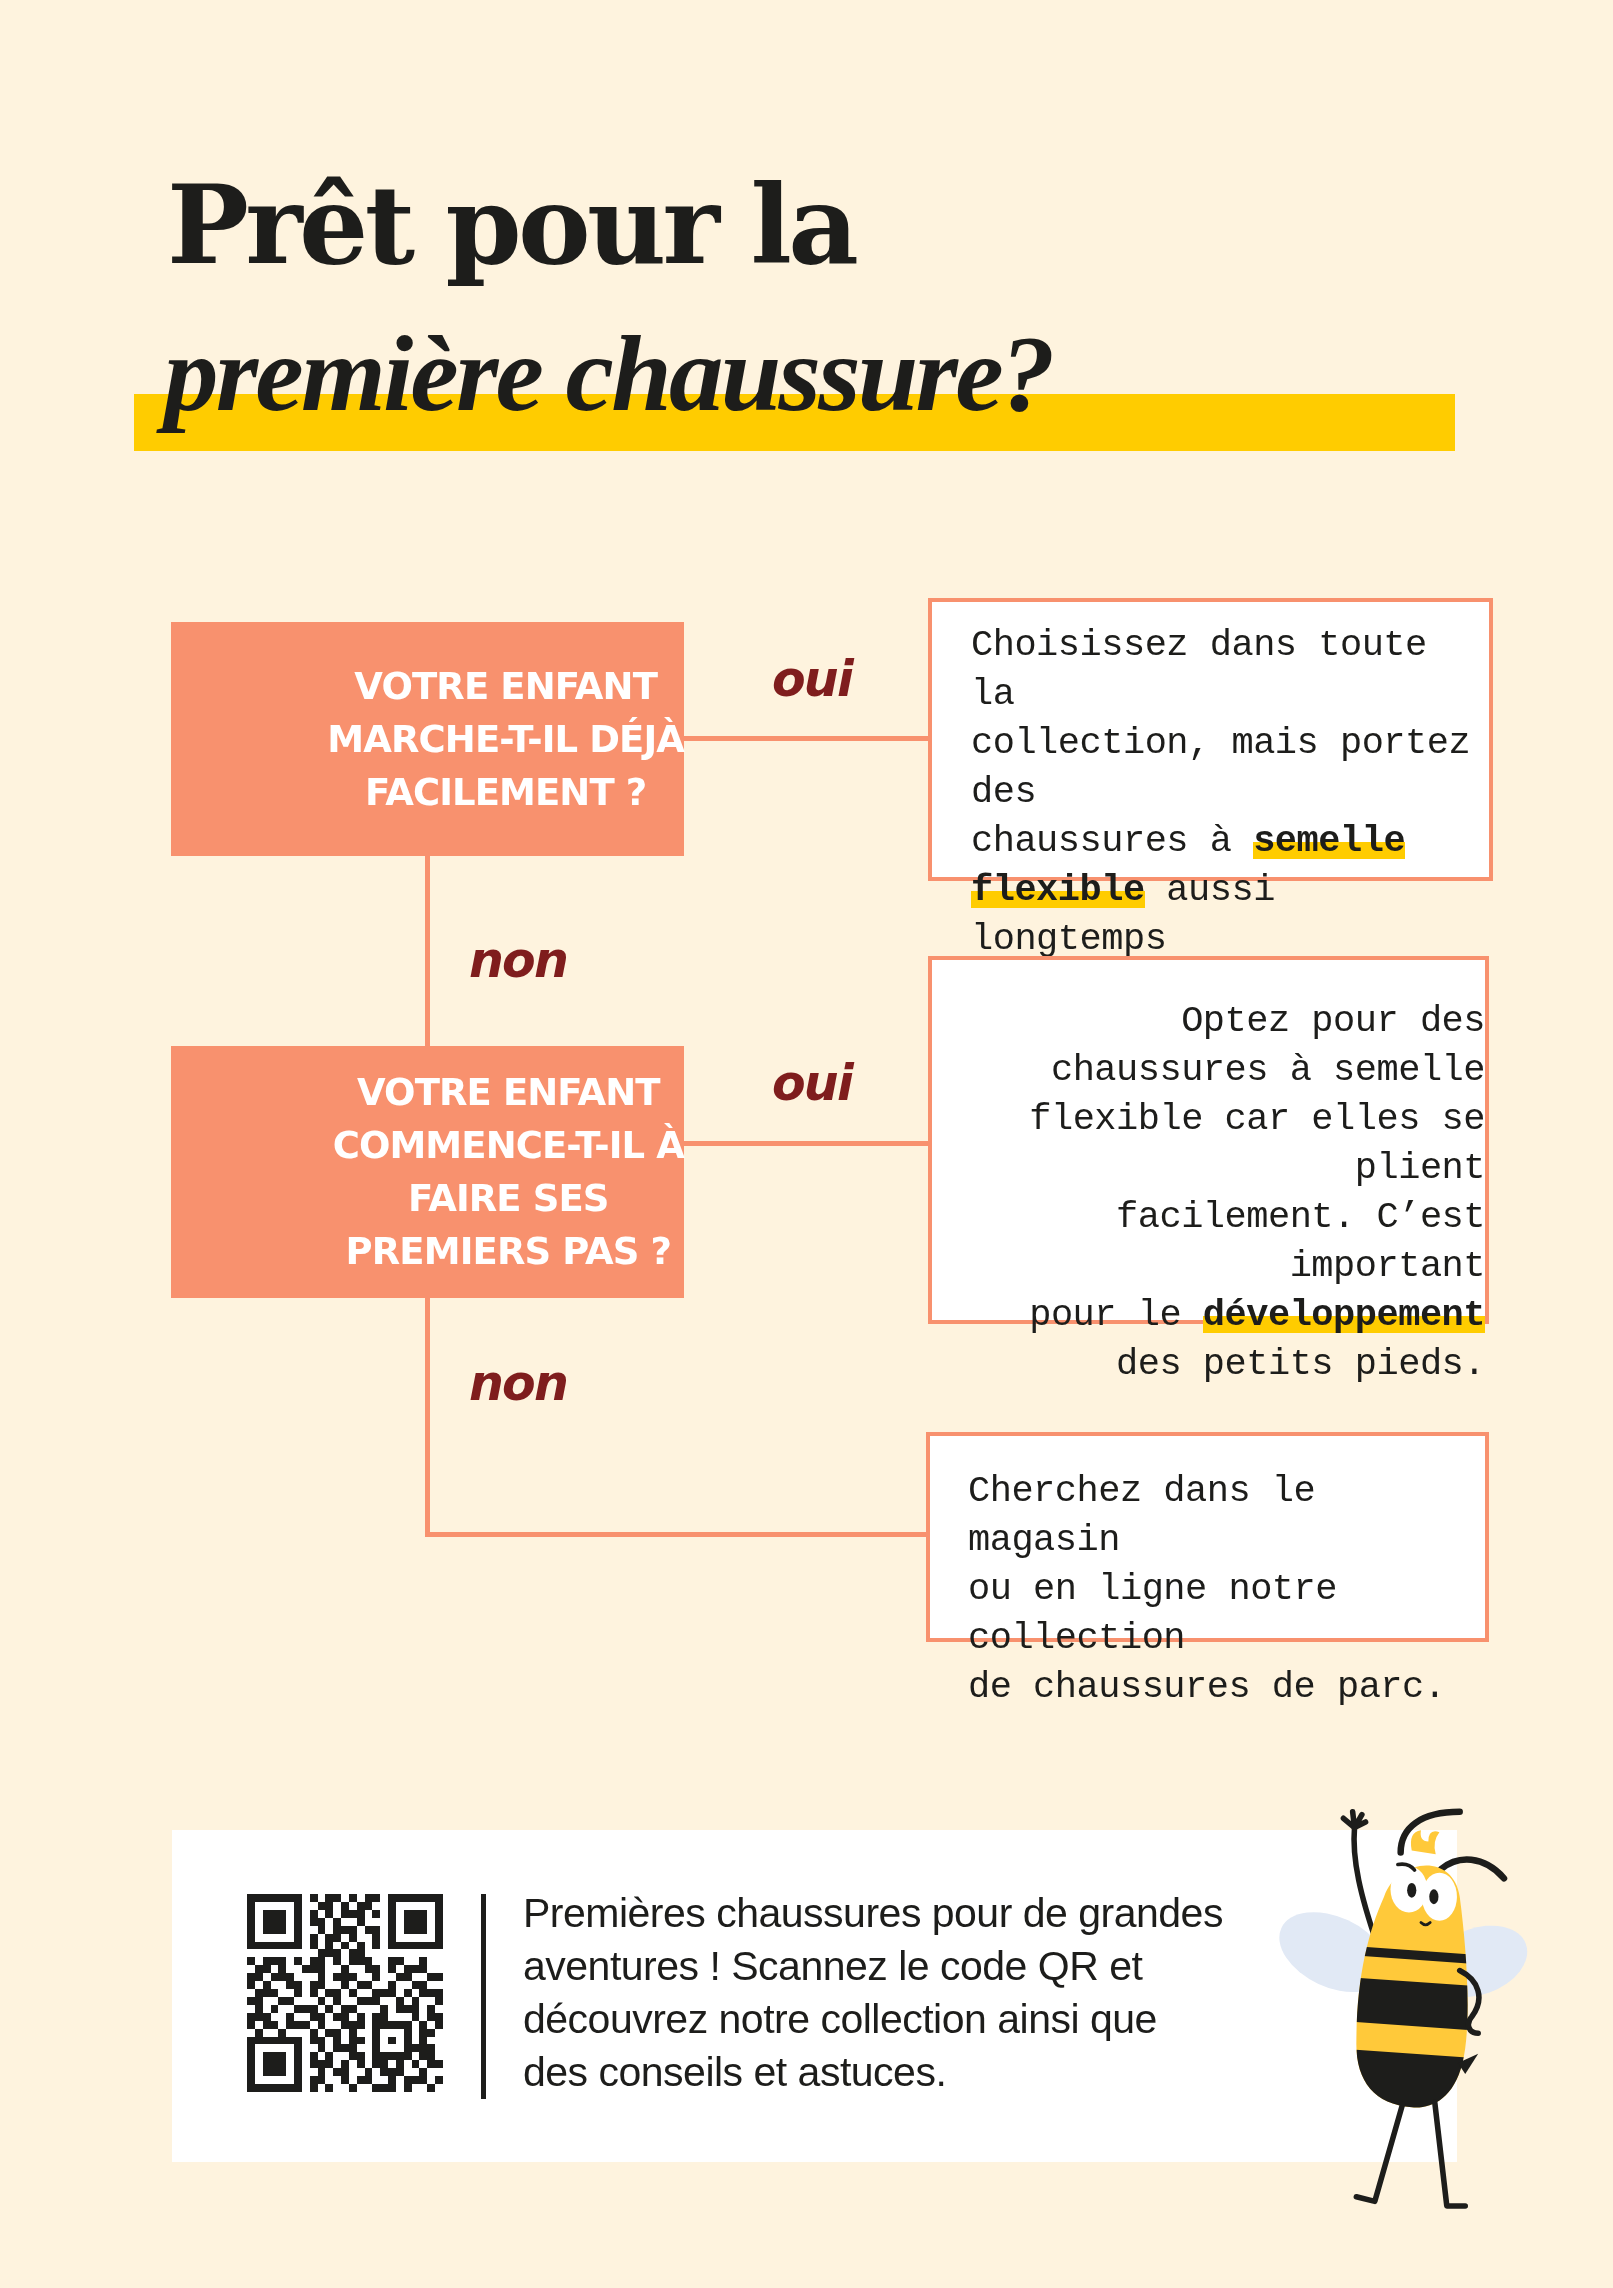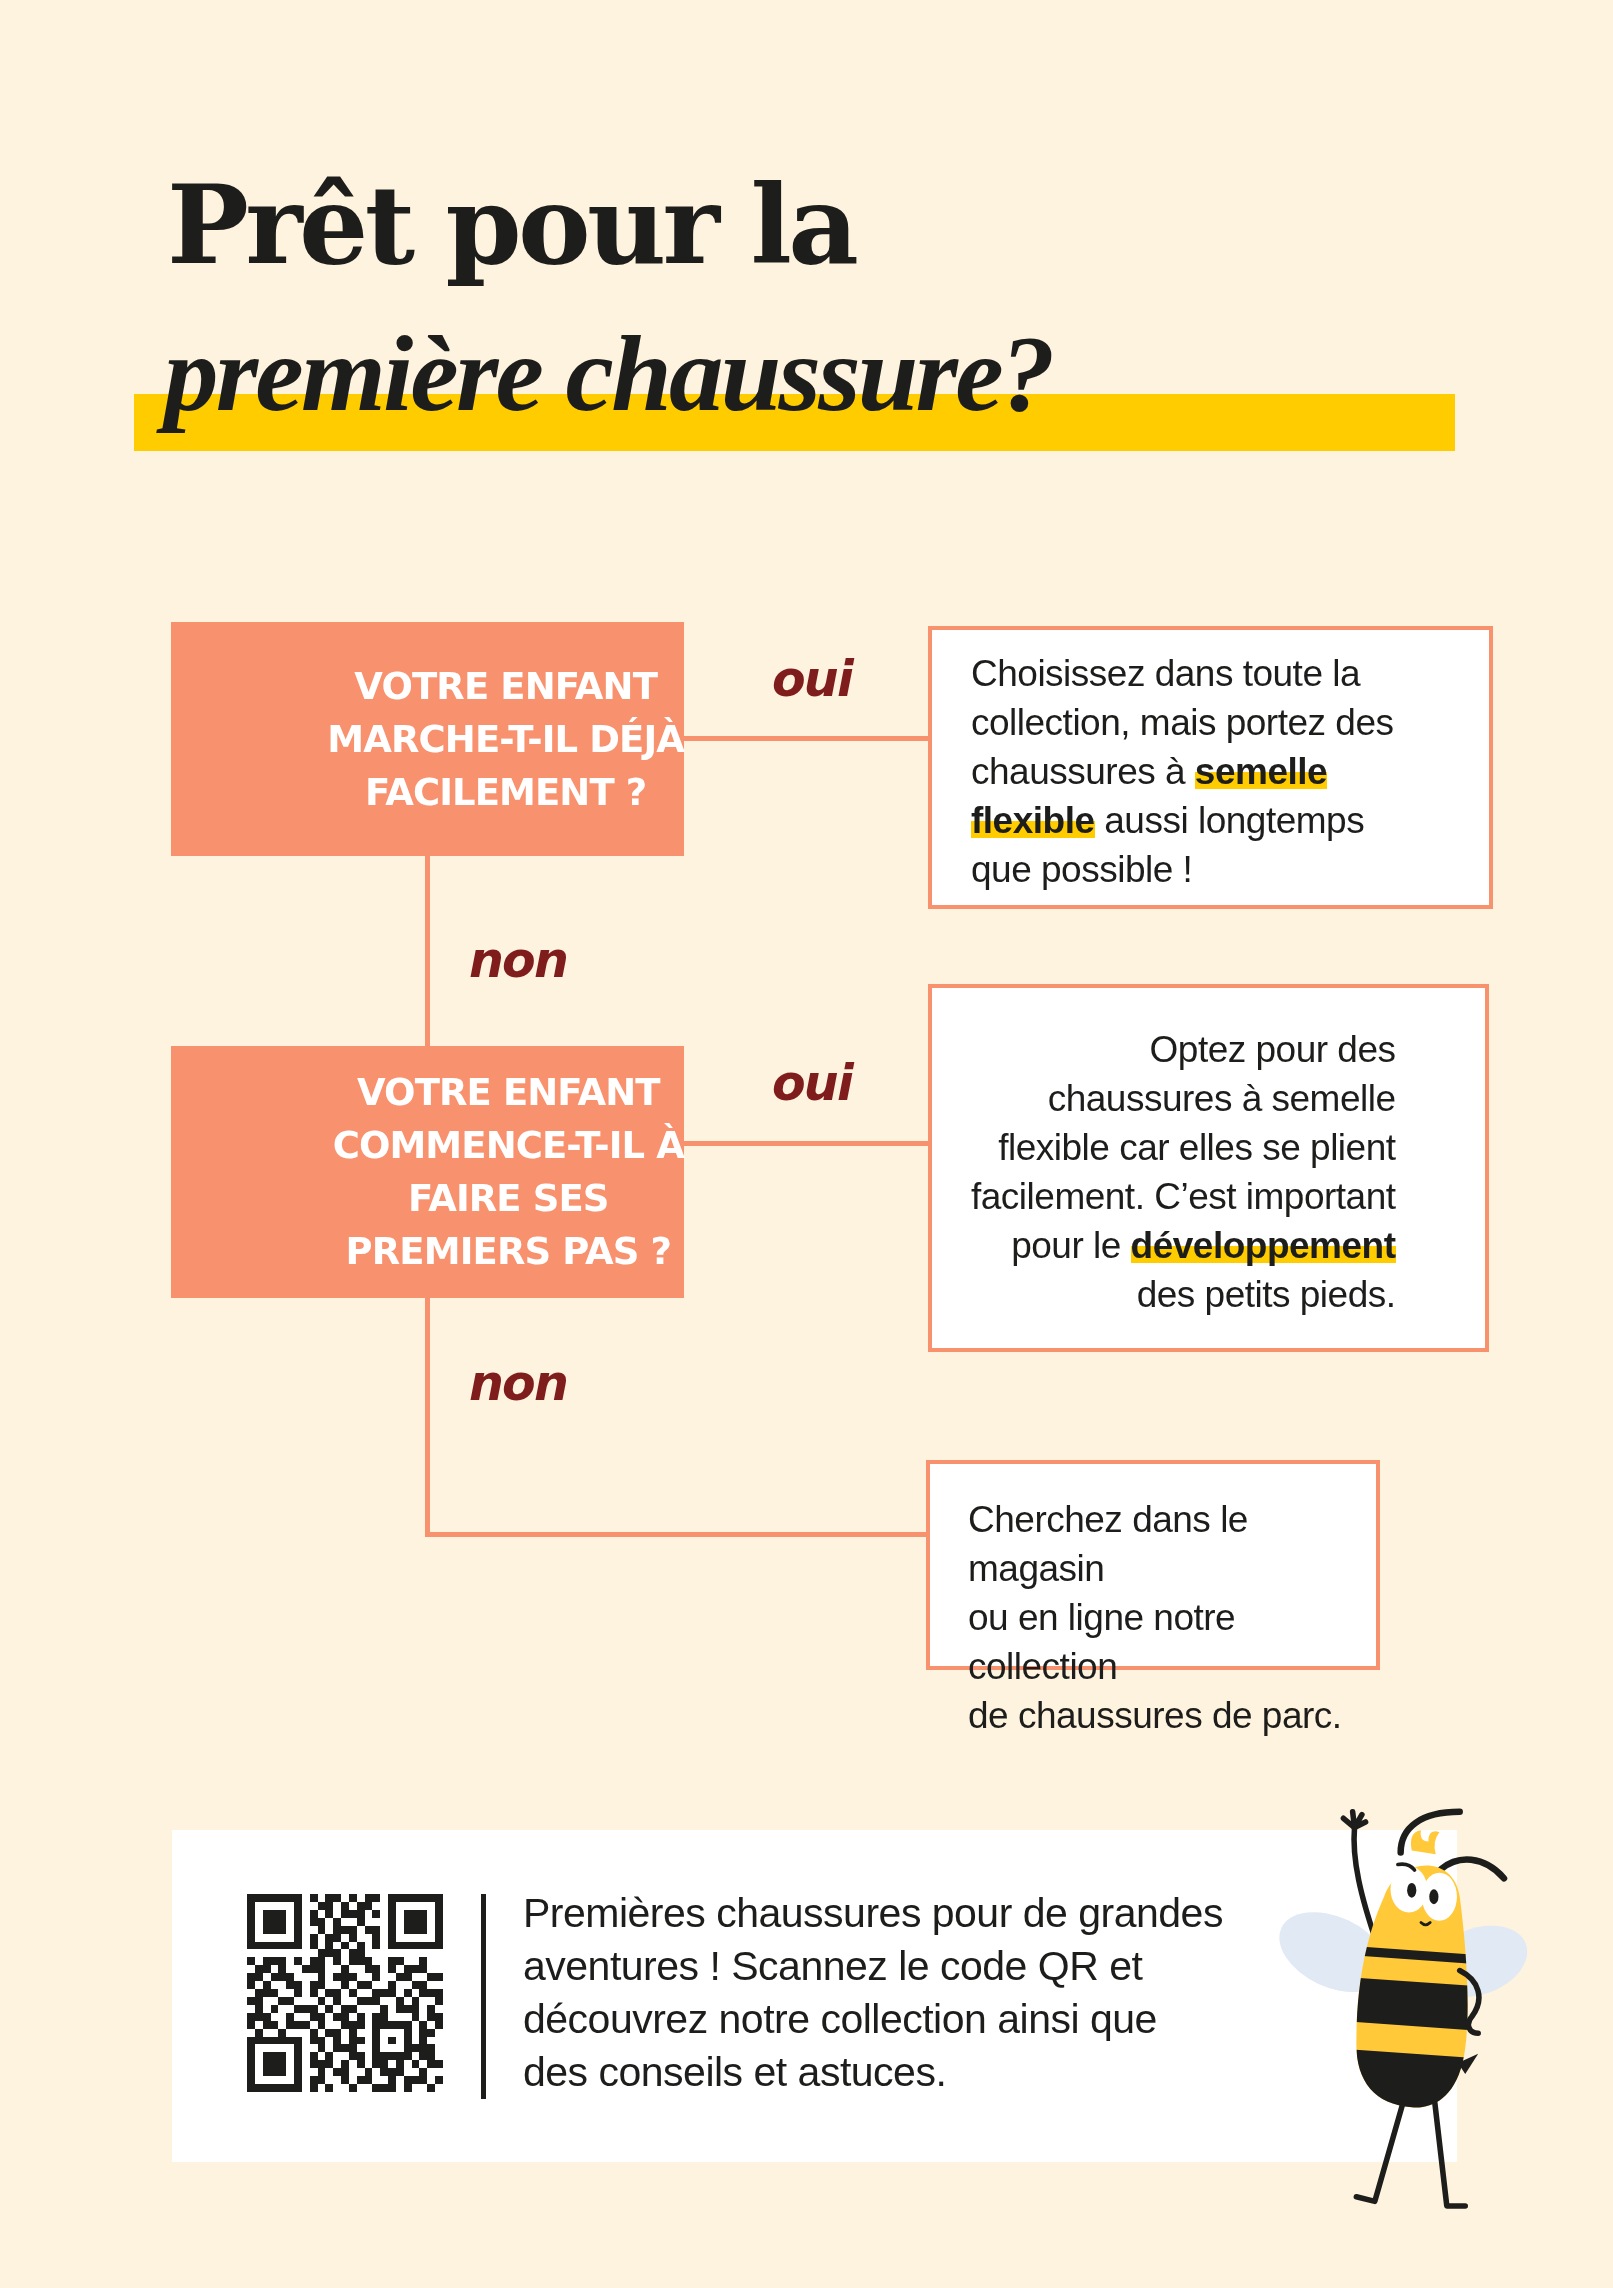--- a/index.html
+++ b/index.html
@@ -34,24 +34,23 @@
     position:absolute; background:#F8916E; color:#FFFFFF;
     display:flex; align-items:center; justify-content:flex-end; text-align:center;
     font-family:"DejaVu Sans", sans-serif; font-weight:bold;
     font-size:37px; line-height:53px; letter-spacing:-0.9px;
   }
   .qbox span { display:block; }
 
   
   .abox {
     position:absolute; background:#FFFFFF; border:4.6px solid #F8916E; box-sizing:border-box;
-    font-family:Liberation Sans, sans-serif; font-weight:normal;
+    font-family:Liberation Mono, monospace; font-weight:normal;
     font-size:37px; line-height:49px; color:#1D1D1B;
     letter-spacing:-0.5px;
-    margin-top:28px;
   }
   .abox .txt { position:absolute; }
   .hl {
     font-weight:bold;
     background:linear-gradient(to bottom, transparent 52%, #FFCC00 52%, #FFCC00 92%, transparent 92%);
   }
 
   
   .tag {
     position:absolute; color:#7f1d1d;
@@ -121,21 +120,21 @@
   <div class="txt" style="left:39px; top:37px;text-align:right;">
     <div>Optez pour des</div>
     <div>chaussures à semelle</div>
     <div>flexible car elles se plient</div>
     <div>facilement. C’est important</div>
     <div><span>pour le </span><span class="hl">développement</span></div>
     <div>des petits pieds.</div>
   </div>
 </div>
 
-<div class="abox" style="left:926px; top:1432px; width:454px; height:210px;">
+<div class="abox" style="left:926px; top:1432px; width:563px; height:210px;">
   <div class="txt" style="left:38px; top:31px;">
     <div>Cherchez dans le magasin</div>
     <div>ou en ligne notre collection</div>
     <div>de chaussures de parc.</div>
   </div>
 </div>
 
 <div class="abs card"></div>
 
 <div class="abs qr">

